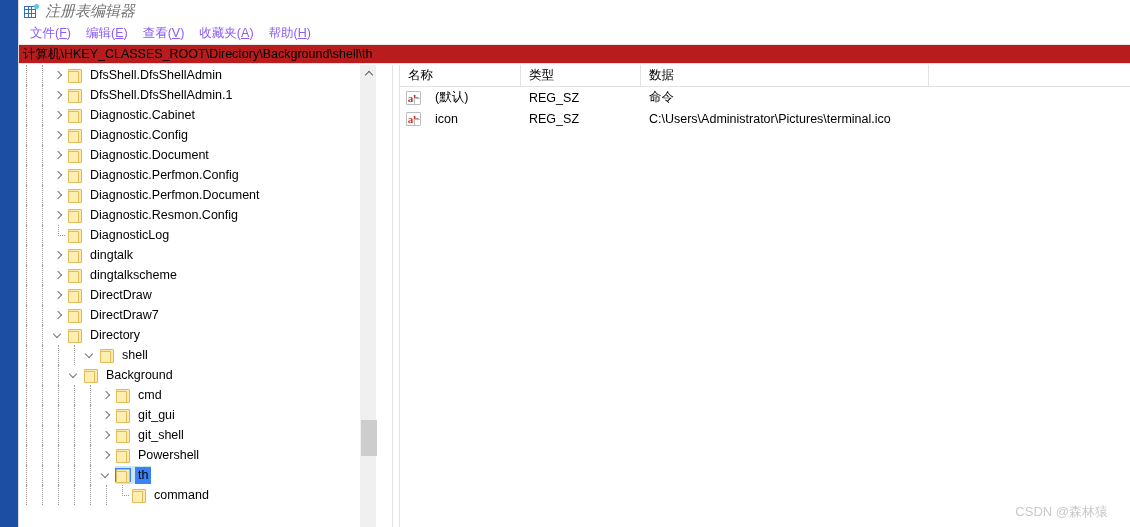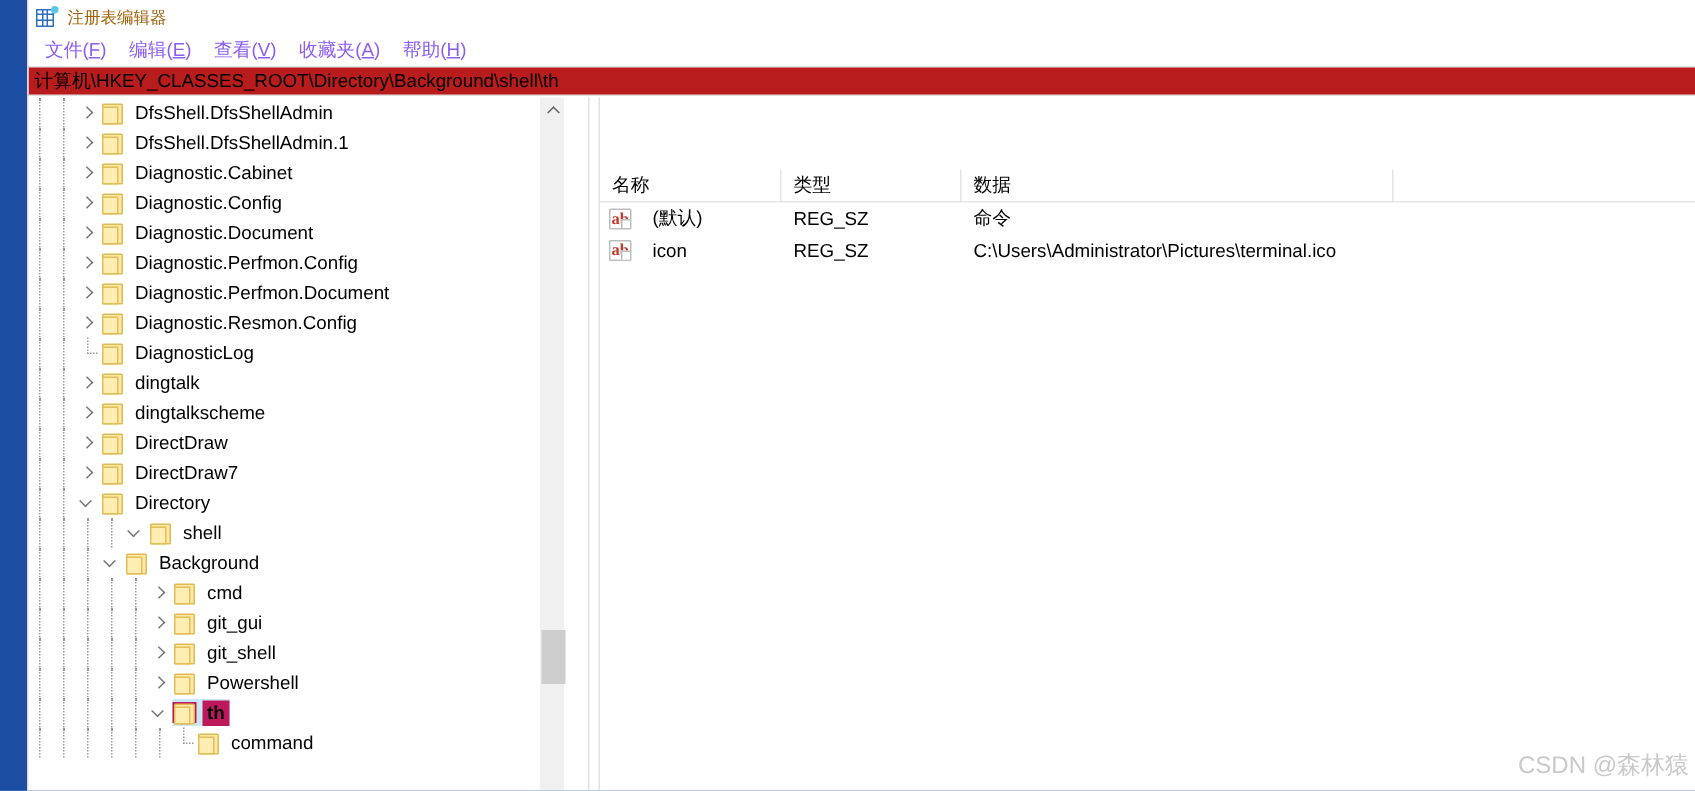--- a/index.html
+++ b/index.html
@@ -49,23 +49,24 @@
     gap: 1px;
     padding: 1px;
   }
   .app-icon .grid i { background: #ffffff; display: block; }
   .app-icon .dot {
     position: absolute; right: 0px; top: 0px;
     width: 5px; height: 5px; border-radius: 50%;
     background: #59c7e8;
   }
   #title-text {
-    font-size: 11px;
-    color: #a16207;
+    font-size: 15px;
+    color: #737373;
     white-space: nowrap;
+    font-style: italic;
   }
   
   #menubar {
     height: 21px;
     display: flex;
     align-items: center;
     padding-left: 4px;
     background: #ffffff;
     font-size: 12.5px;
   }
@@ -179,22 +180,21 @@
     left: 1px; top: 3px;
     width: 9px; height: 10px;
     background: #ffeeb4;
     border: 1px solid #e3be56;
     border-top-color: #e3be56;
     border-radius: 0 0 1px 1px;
   }
   .tlabel { padding: 0 3px; line-height: 17px; }
   .tnode.selected .tlabel,
   .tnode.selected .folder {
-    background: #be185d;
-    font-weight: bold;
+    background: #3b82f6;
   }
   .tnode.selected .tlabel { box-shadow: 0 0 0 0 #cbe8f6; }
   .tnode.selected .selwrap { background: #cbe8f6; }
   .selwrap { display: flex; align-items: center; height: 18px; }
   
   #tree-vscroll {
     position: absolute;
     right: 16px; top: 0;
     width: 16px; height: 462px;
     background: #f0f0f0;
@@ -234,21 +234,20 @@
     height: 462px;
     background: #ffffff;
     overflow: hidden;
   }
   #listheader {
     height: 22px;
     display: flex;
     border-bottom: 1px solid #e3e3e3;
     background: #ffffff;
     font-size: 12.5px;
-    margin-top: 48px;
   }
   .lh {
     position: relative;
     display: flex;
     align-items: center;
     padding-left: 8px;
     border-right: 1px solid #e3e3e3;
     color: #000;
     cursor: default;
     white-space: nowrap;
@@ -290,22 +289,22 @@
     position: absolute;
     right: -1px; bottom: -1px;
     width: 6px; height: 6px;
     background: #ffffff;
     border-left: 1px solid #bdbdbd;
     border-top: 1px solid #bdbdbd;
   }
   
   #watermark {
     position: absolute;
-    right: 4px; bottom: 6px;
-    font-size: 16px;
+    right: 22px; bottom: 6px;
+    font-size: 13px;
     color: #c9c9c9;
     white-space: nowrap;
     pointer-events: none;
   }
 </style>
 </head>
 <body>
 
 <div id="desktop">
 

